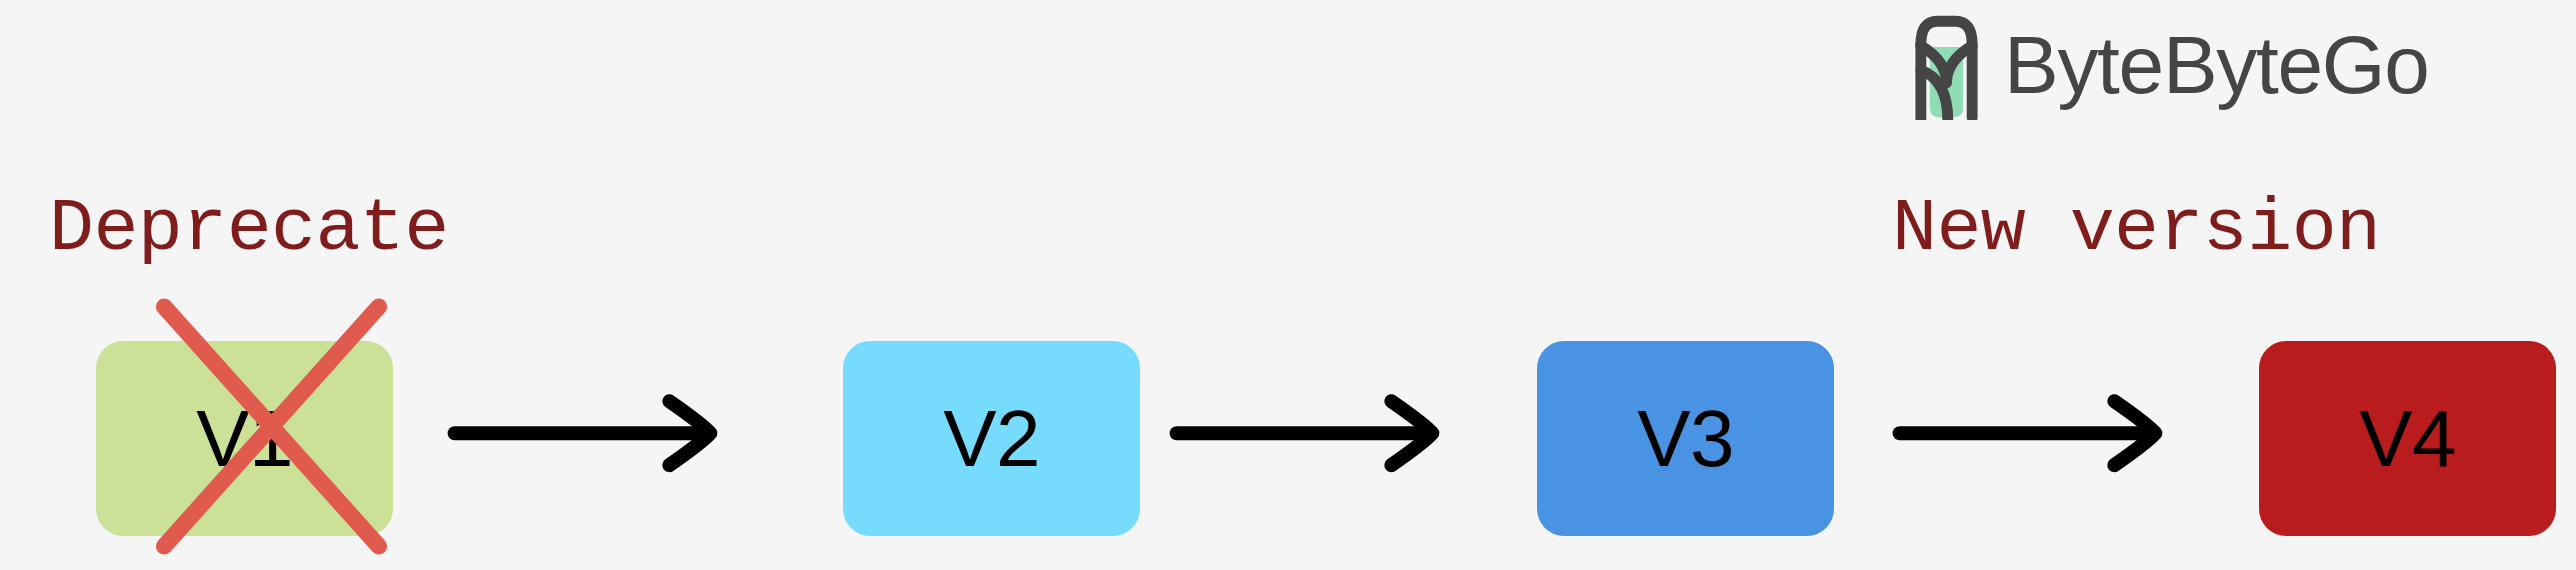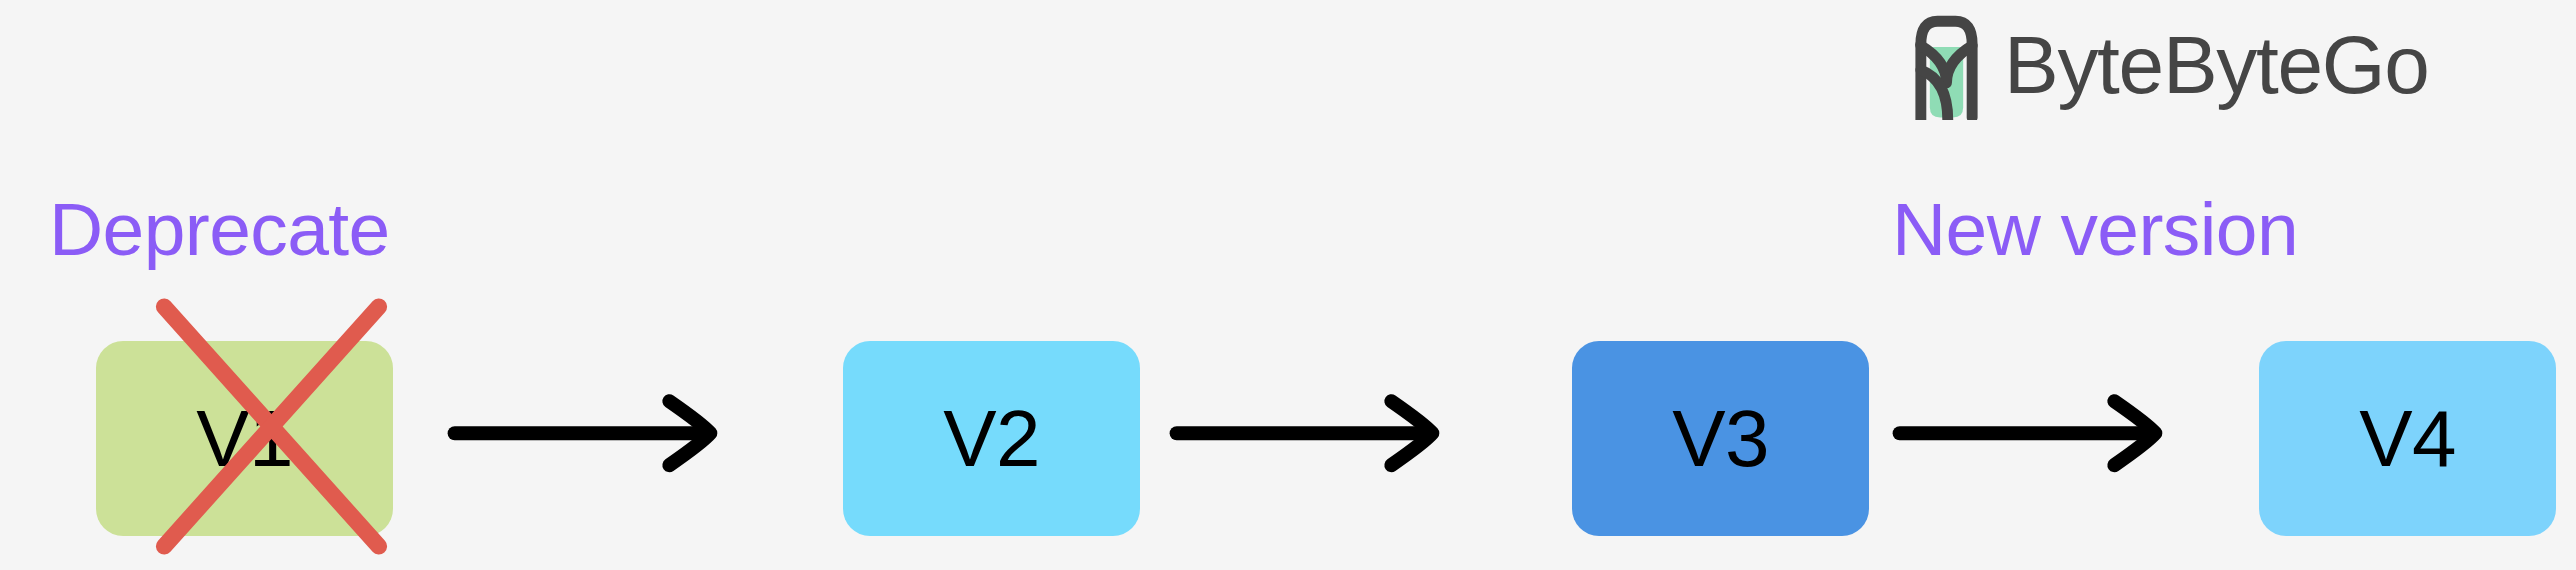--- a/index.html
+++ b/index.html
@@ -16,22 +16,22 @@
     position: relative;
     width: 2576px;
     height: 571px;
     background: #F5F5F5;
     overflow: hidden;
   }
 
   
   .annot {
     position: absolute;
-    color: #8b5cf6;
-    font-family: Liberation Sans, sans-serif;
+    color: #7f1d1d;
+    font-family: Liberation Mono, monospace;
     font-weight: 400;
     font-size: 75px;
     line-height: 1;
     white-space: nowrap;
     letter-spacing: -0.6px;
   }
   #label-deprecate { left: 49px;  top: 192px; }
   #label-new-version { left: 1892px; top: 192px; }
 
   
@@ -49,21 +49,21 @@
     font-family: "Liberation Sans", sans-serif;
     font-size: 80px;
     font-weight: 400;
     color: #000000;
     line-height: 1;
     letter-spacing: -0.6px;
     user-select: none;
   }
   #vbox-v1 { left: 96px;  background: #CCE198; }
   #vbox-v2 { left: 817px; background: #76DBFC; margin-left: 26px; }
-  #vbox-v3 { left: 1537px; background: #4A93E3; margin-left: 35px; }
+  #vbox-v3 { left: 1537px; background: #4A93E3; }
   #vbox-v4 { left: 2259px; background: #F9CE38; }
 
   
   #deprecate-x {
     position: absolute;
     left: 150px;
     top: 294px;
     width: 243px;
     height: 265px;
     pointer-events: none;
@@ -133,21 +133,21 @@
   </div>
 
   <div class="vbox" id="vbox-v2" style="background: rgb(118, 219, 252);">
     <span class="vbox-label">V2</span>
   </div>
 
   <div class="vbox" id="vbox-v3" style="background: rgb(74, 147, 227);">
     <span class="vbox-label">V3</span>
   </div>
 
-  <div class="vbox" id="vbox-v4" style="background: #7dd3fc; text-align: right;">
+  <div class="vbox" id="vbox-v4" style="background: #b91c1c; text-align: right;">
     <span class="vbox-label">V4</span>
   </div>
 
   <svg id="deprecate-x" viewBox="0 0 380 415">
     <line x1="22" y1="20" x2="358" y2="395" stroke="#E05B4E" stroke-width="26" stroke-linecap="round"></line>
     <line x1="358" y1="20" x2="22" y2="395" stroke="#E05B4E" stroke-width="26" stroke-linecap="round"></line>
   </svg>
 
   <svg class="arrow" id="arrow-1" viewBox="0 0 435 145">
     <line x1="12" y1="72" x2="400" y2="72" stroke="#000000" stroke-width="22" stroke-linecap="round"></line>

